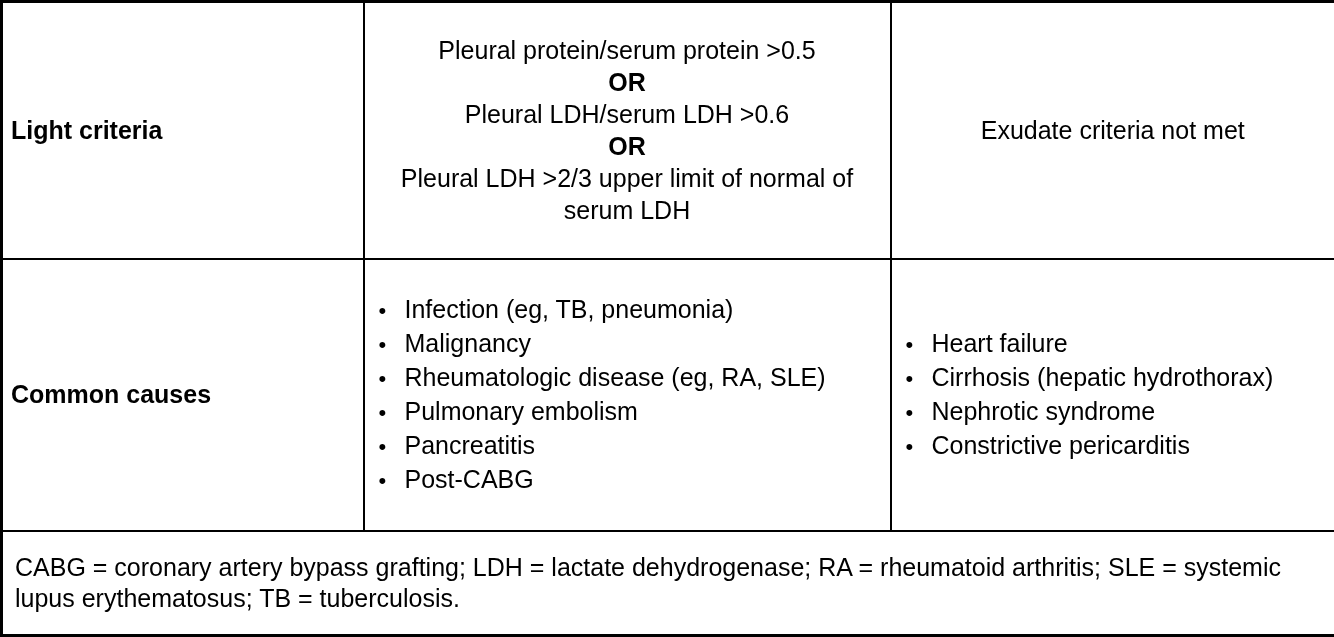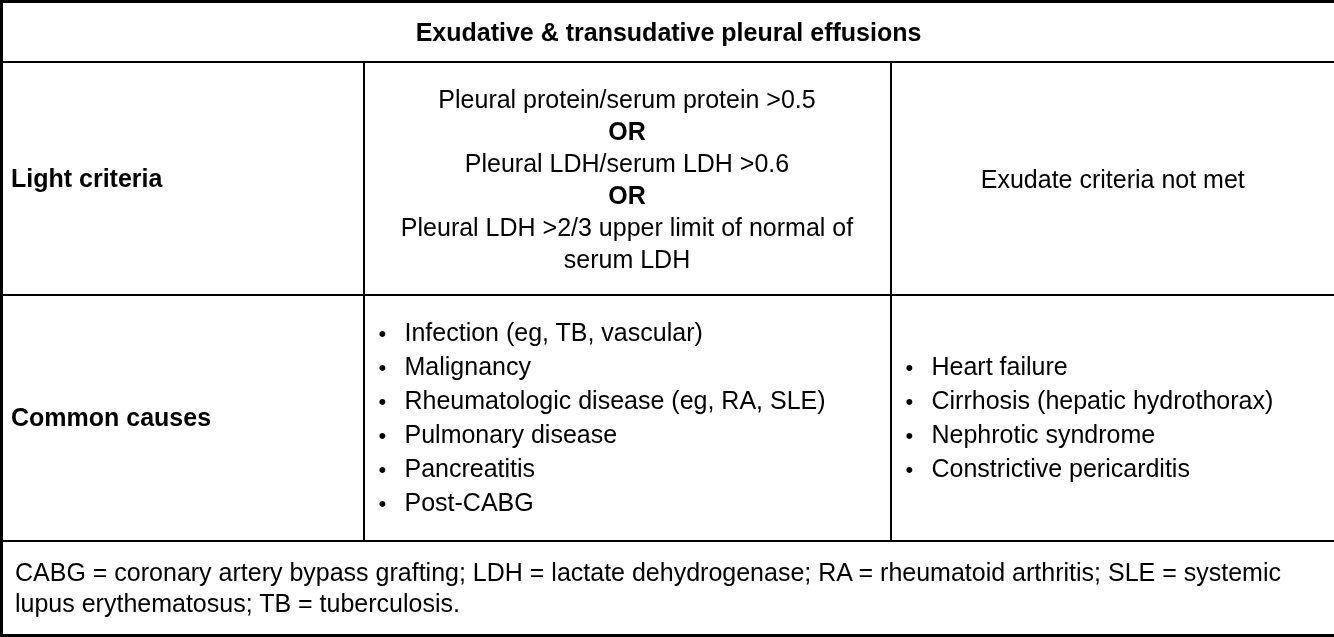--- a/index.html
+++ b/index.html
@@ -72,53 +72,50 @@
 <body>
 
 <div class="page">
   <table class="effusions">
     <colgroup>
       <col style="width:362px">
       <col style="width:527px">
       <col style="width:445px">
     </colgroup>
     <tbody>
-        <tr class="r-title" style="height:52px">
-      <td colspan="3">Exudative &amp; transudative pleural effusions</td>
-    </tr>
     <tr class="r-light" style="height:193px">
       <td class="row-label">Light criteria</td>
       <td class="center-cell">
             <div>Pleural protein/serum protein &gt;0.5</div>
             <div class="bold">OR</div>
             <div>Pleural LDH/serum LDH &gt;0.6</div>
             <div class="bold">OR</div>
             <div>Pleural LDH &gt;2/3 upper limit of normal of serum LDH</div>
           </td>
       <td class="center-cell">Exudate criteria not met</td>
     </tr>
     <tr class="r-causes" style="height:191px">
       <td class="row-label">Common causes</td>
       <td>
         <ul class="causes">
               <li>
                 <span class="bullet">•</span>
-                <span>Infection (eg, TB, vascular)</span>
+                <span>Infection (eg, TB, pneumonia)</span>
               </li>
               <li>
                 <span class="bullet">•</span>
                 <span>Malignancy</span>
               </li>
               <li>
                 <span class="bullet">•</span>
                 <span>Rheumatologic disease (eg, RA, SLE)</span>
               </li>
               <li>
                 <span class="bullet">•</span>
-                <span>Pulmonary disease</span>
+                <span>Pulmonary embolism</span>
               </li>
               <li>
                 <span class="bullet">•</span>
                 <span>Pancreatitis</span>
               </li>
               <li>
                 <span class="bullet">•</span>
                 <span>Post-CABG</span>
               </li>
             </ul>

